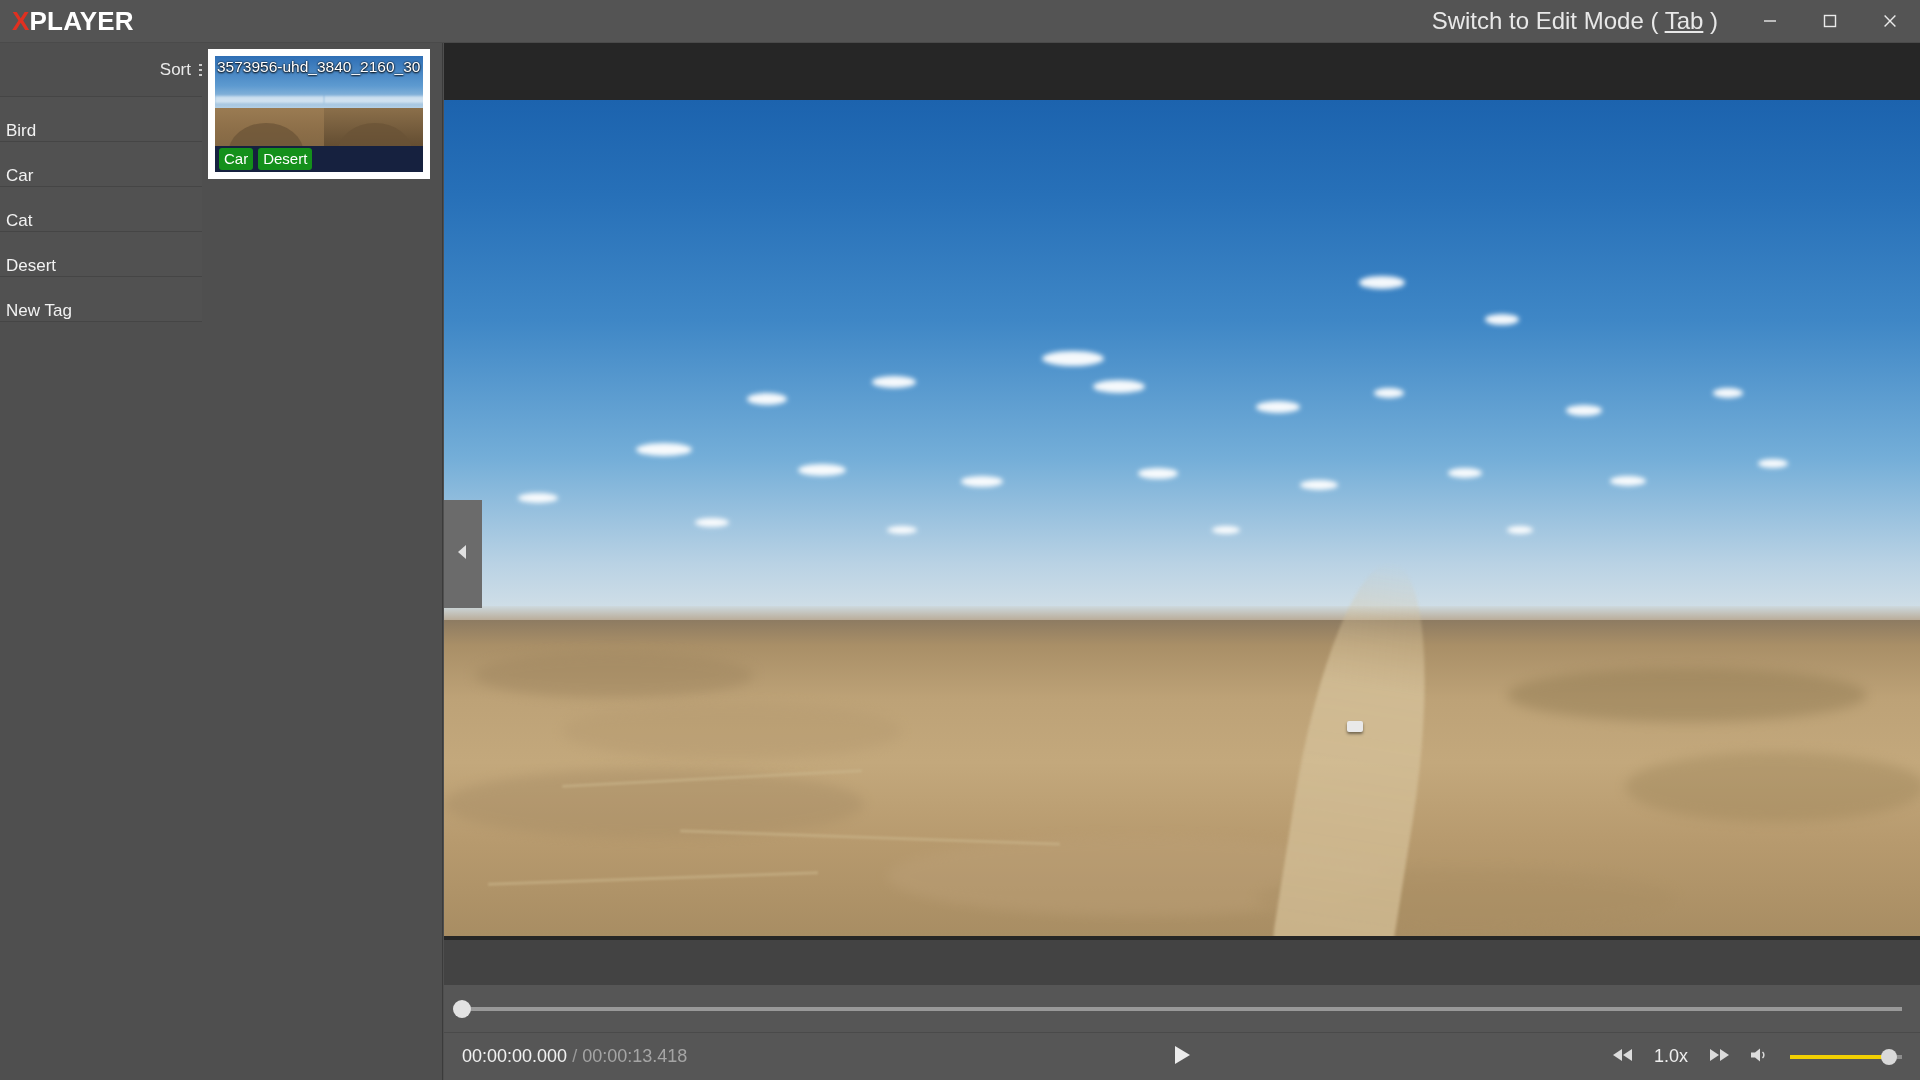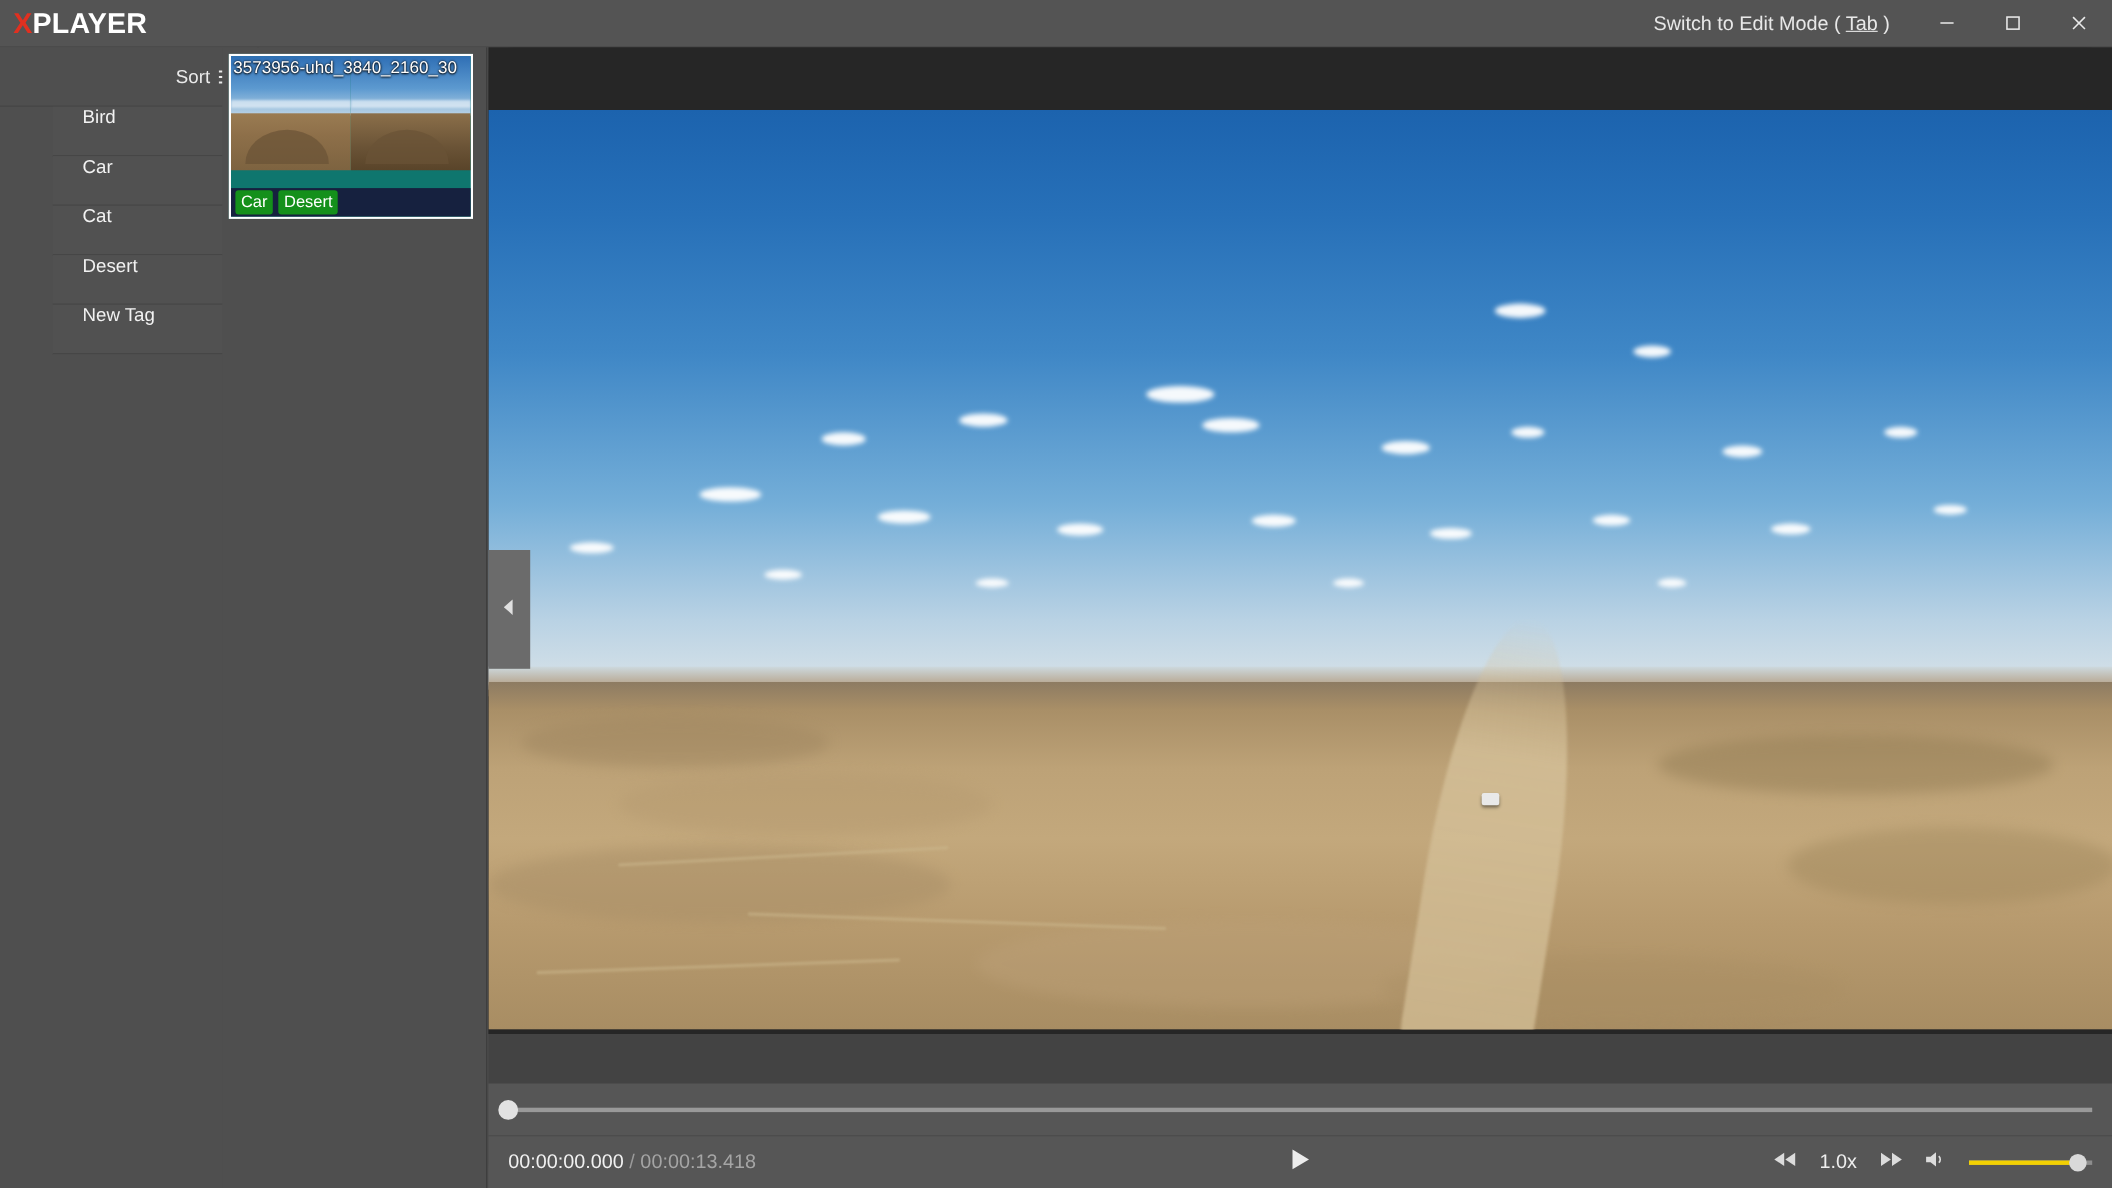--- a/index.html
+++ b/index.html
@@ -24,21 +24,21 @@
     font-size: 26px; font-weight: bold; letter-spacing: 0.2px;
     line-height: 1;
   }
   #logo .x { color: #e03020; }
   #logo .rest { color: #ffffff; }
 
   #titlebar-right {
     margin-left: auto; display: flex; align-items: center; height: 100%;
   }
   #edit-mode-label {
-    color: #e8e8e8; font-size: 18px; margin-right: 22px; white-space: nowrap;
+    color: #e8e8e8; font-size: 24px; margin-right: 22px; white-space: nowrap;
   }
   #edit-mode-label .tabkey { text-decoration: underline; }
   .winbtn {
     width: 60px; height: 43px;
     display: flex; align-items: center; justify-content: center;
     color: #eaeaea;
   }
   .winbtn svg { display: block; }
 
   
@@ -50,41 +50,40 @@
   #sort-row {
     height: 54px; display: flex; align-items: center; justify-content: flex-end;
     padding-right: 14px;
     border-bottom: 1px solid #454545;
   }
   #sort-label { color: #eaeaea; font-size: 17px; margin-right: 7px; }
   #sort-icon { display: block; }
 
   .tag-item {
     height: 45px;
-    display: flex; align-items: flex-start;
-    padding: 0 14px 0 27px;
+    display: flex; align-items: flex-end;
+    padding: 0 14px 0 6px;
     border-bottom: 1px solid #454545;
     background: #515151;
-    margin-left: 48px;
   }
   .tag-name { color: #f2f2f2; font-size: 17px; }
   .tag-count { margin-left: auto; color: #a8a8a8; font-size: 16px; }
 
   
   #thumb-panel {
     position: absolute; left: 202px; top: 43px; width: 241px; height: 1037px;
     background: #4f4f4f;
     border-right: 1px solid #3b3b3b;
     padding: 6px 0 0 6px;
   }
   #thumb-card {
     position: relative;
-    width: 222px; height: 150px;
-    border: 2px solid #ffffff;
-    background: #0f766e;
+    width: 222px; height: 130px;
+    border: 7px solid #ffffff;
+    background: #c2410c;
     overflow: hidden;
   }
   .thumb-img {
     position: absolute; left: 0; top: 0; width: 218px; height: 104px;
     display: flex;
   }
   .thumb-half { flex: 1 1 50%; position: relative; overflow: hidden; }
   .thumb-half .sky {
     position: absolute; left: 0; top: 0; width: 100%; height: 52%;
     background: linear-gradient(to bottom, #2f6fb5 0%, #5d9ad0 55%, #bcd4e6 100%);

